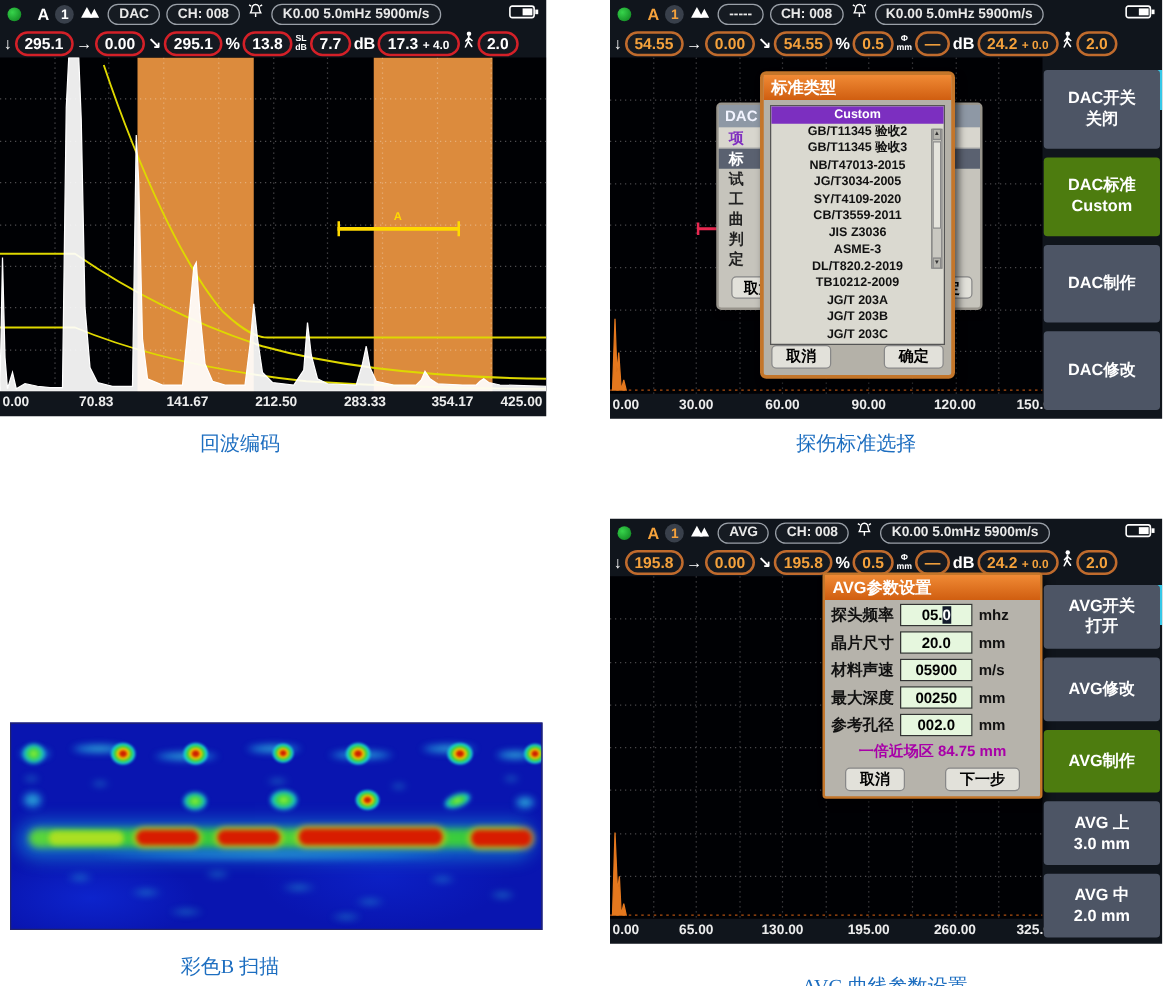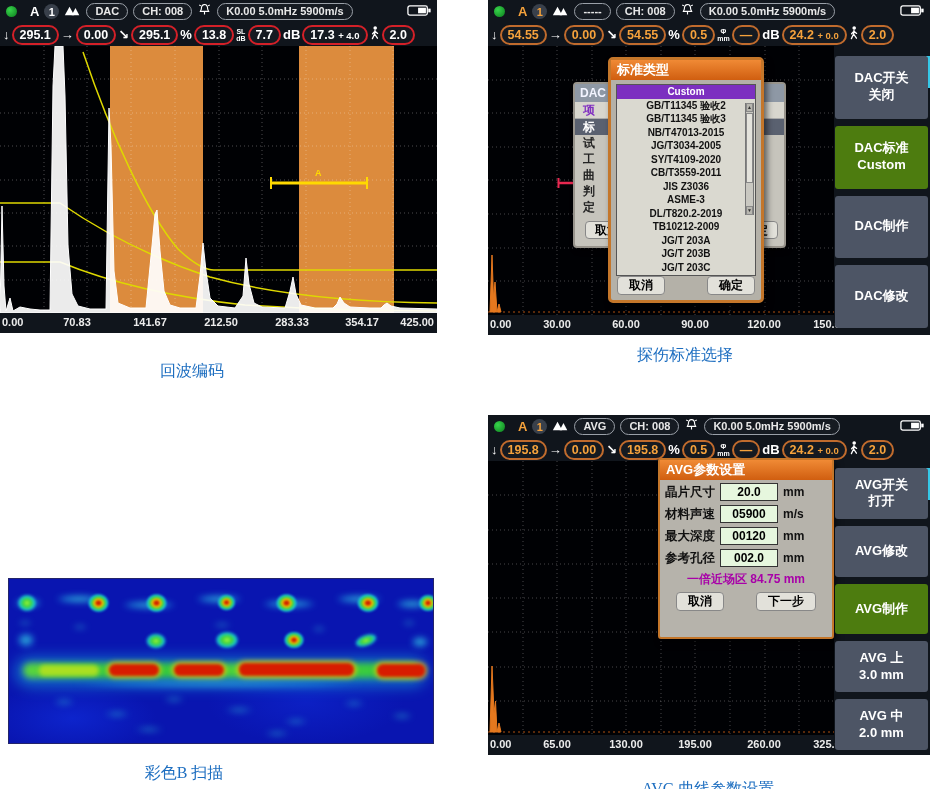--- a/index.html
+++ b/index.html
@@ -146,21 +146,21 @@
     <div class="axis" style="top:313px;width:437px;">
       <span style="left:2px">0.00</span>
       <span class="tx" style="left:77px">70.83</span>
       <span class="tx" style="left:150px">141.67</span>
       <span class="tx" style="left:221px">212.50</span>
       <span class="tx" style="left:292px">283.33</span>
       <span class="tx" style="left:362px">354.17</span>
       <span style="right:3px">425.00</span>
     </div>
   </div>
-  <div class="caption" style="left:192px;top:345px;margin-top:16px;">回波编码</div>
+  <div class="caption" style="left:192px;top:345px;">回波编码</div>
 
   <div class="screen orange-mode" style="left:488px;top:0;width:442px;height:335px;">
     <div class="hdr">
       <span class="gdot"></span>
       <span class="hdr-a">A</span>
       <span class="hdr-num">1</span>
       <span><svg viewBox="0 0 20 13" width="17" height="13">
             <path d="M1,12 L6.5,2 L12,12 Z" fill="#fff"></path>
             <path d="M9,12 L13.5,3.5 L18,12 Z" fill="#fff"></path>
           </svg></span>
@@ -383,32 +383,37 @@
       <svg width="346" height="274" viewBox="0 0 346 274">
         <path d="M35 0V274M69 0V274M104 0V274M138 0V274M173 0V274M207 0V274M242 0V274M277 0V274M311 0V274M0 34H346M0 69H346M0 103H346M0 137H346M0 171H346M0 206H346M0 240H346" stroke="rgba(255,255,255,.28)" stroke-width="1" stroke-dasharray="1 3" fill="none"></path>
         <line x1="0" y1="271" x2="346" y2="271" stroke="#b05010" stroke-width="1" stroke-dasharray="2 3"></line>
         <path d="M2 271 L4 205 L6 252 L7.5 240 L9 271 L11 262 L13 271 Z" fill="#e5781e" stroke="#e5781e" stroke-width="1"></path>
       </svg>
     </div>
 
     <div class="avgdlg">
       <div class="dlg-title">AVG参数设置</div>
       <div class="frow">
+        <span class="flabel">探头频率</span>
+        <span class="fin"><span>05.</span><span class="cur">0</span></span>
+        <span class="funit">mhz</span>
+      </div>
+      <div class="frow">
         <span class="flabel">晶片尺寸</span>
         <span class="fin"><span>20.0</span></span>
         <span class="funit">mm</span>
       </div>
       <div class="frow">
         <span class="flabel">材料声速</span>
         <span class="fin"><span>05900</span></span>
         <span class="funit">m/s</span>
       </div>
       <div class="frow">
         <span class="flabel">最大深度</span>
-        <span class="fin"><span>00120</span></span>
+        <span class="fin"><span>00250</span></span>
         <span class="funit">mm</span>
       </div>
       <div class="frow">
         <span class="flabel">参考孔径</span>
         <span class="fin"><span>002.0</span></span>
         <span class="funit">mm</span>
       </div>
       <div class="nf">一倍近场区 84.75 mm</div>
       <div class="avg-btns">
         <div class="pbtn">取消</div>

